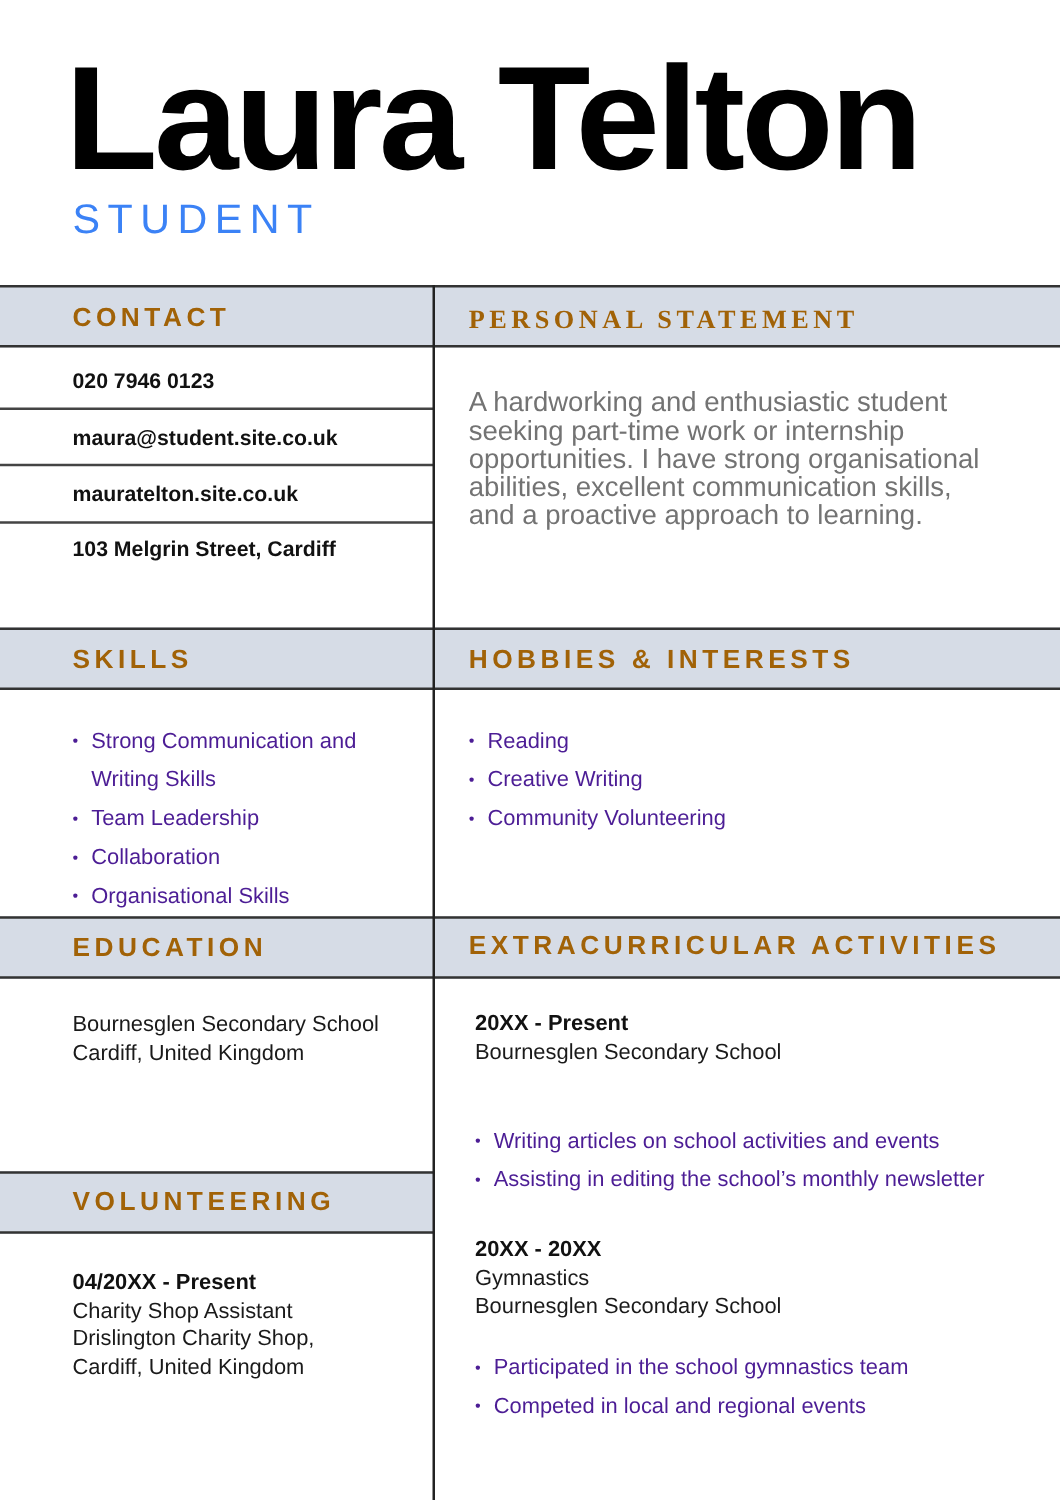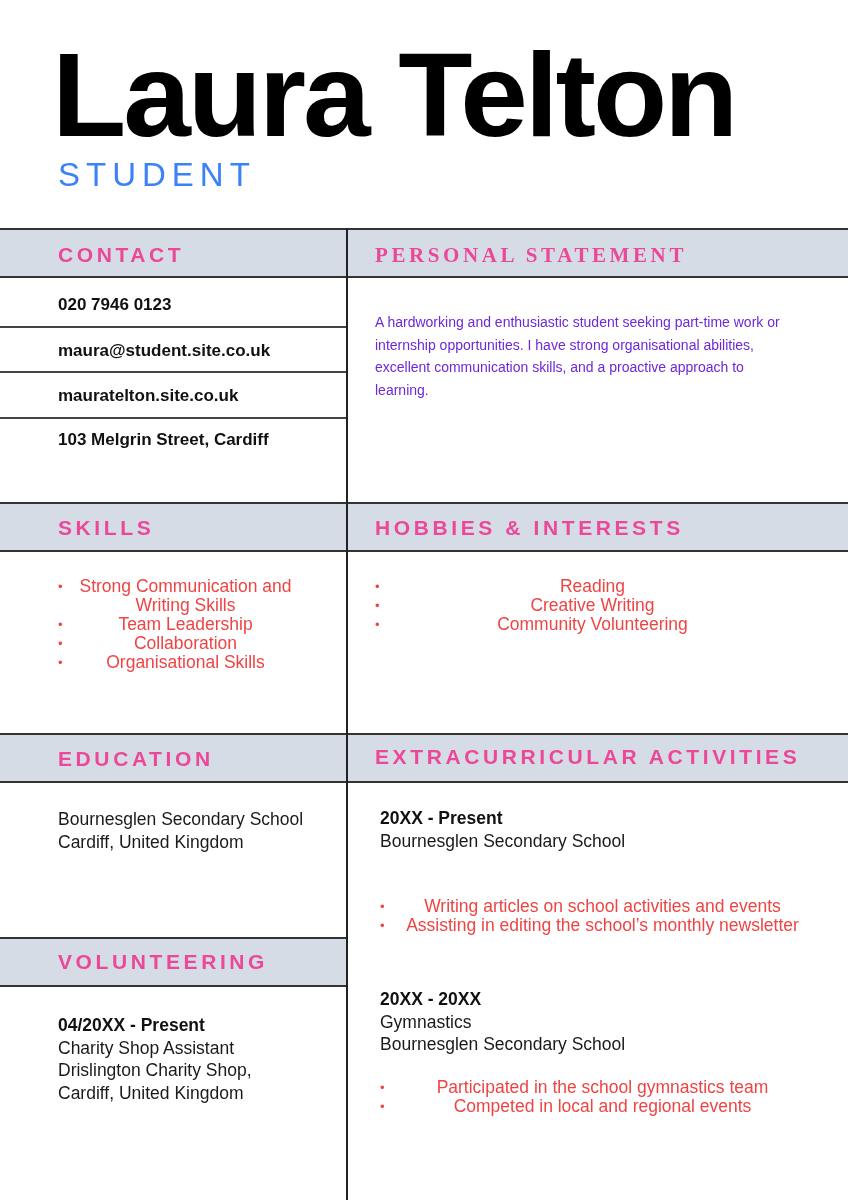--- a/index.html
+++ b/index.html
@@ -8,29 +8,29 @@
   .name { position: absolute; left: 52px; top: 36px; font-size: 118px; font-weight: 700;
           letter-spacing: -3px; line-height: 1; color: #000;
           font-family: "Liberation Sans", sans-serif; transform: scaleX(1.03); transform-origin: left; }
   .role { position: absolute; left: 58px; top: 156px; font-size: 33px; letter-spacing: 6px;
           color: #3b82f6; font-weight: 400; }
 
   .band { position: absolute; left: 0; width: 848px; height: 50px; background: #d6dce6;
           border-top: 2px solid #333; border-bottom: 2px solid #333; box-sizing: border-box; }
   .band.left { width: 347px; }
   .sec-title { position: absolute; font-size: 21px; font-weight: 700; letter-spacing: 3.6px;
-               color: #ec4899; }
+               color: #a16207; }
   .vline { position: absolute; left: 346px; width: 2px; background: #222; }
   .hline { position: absolute; height: 2px; background: #444; }
 
   .contact-item { position: absolute; left: 58px; font-size: 17px; font-weight: 700; color: #111; }
-  .para { position: absolute; left: 375px; top: 311px; width: 410px; font-size: 14px;
-          line-height: 22.6px; color: #6d28d9; }
+  .para { position: absolute; left: 375px; top: 311px; width: 410px; font-size: 22px;
+          line-height: 22.6px; color: #737373; }
   ul.blist { position: absolute; margin: 0; padding: 0; list-style: none; font-size: 17.5px;
-             line-height: 19px; color: #ef4444; text-align: center; }
+             line-height: 31px; color: #4c1d95; }
   ul.blist li { position: relative; padding-left: 15px; }
   ul.blist li::before { content: "•"; position: absolute; left: 0; top: 0; font-size: 13px; }
   .entry { position: absolute; font-size: 17.5px; line-height: 22.6px; color: #1a1a1a; }
   .entry .date { font-weight: 700; color: #111; }
 </style>
 </head>
 <body>
 
 <div class="name">Laura Telton</div>
 <div class="role">STUDENT</div>

